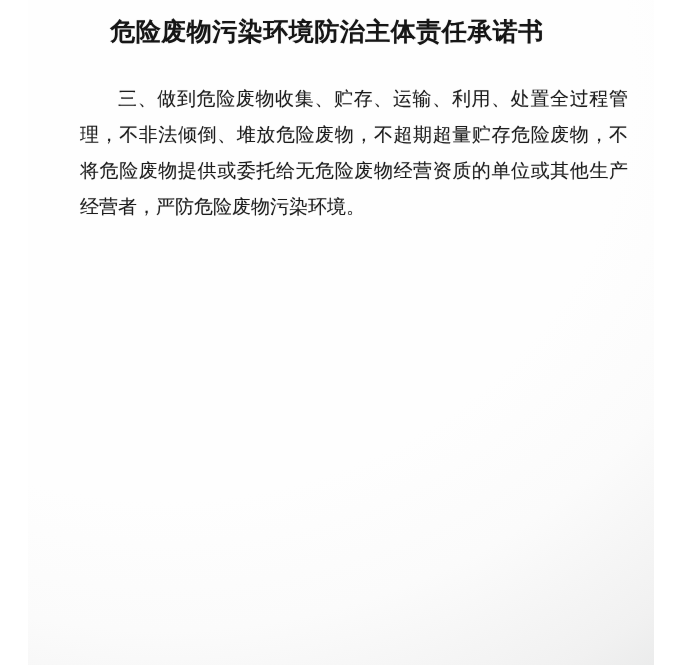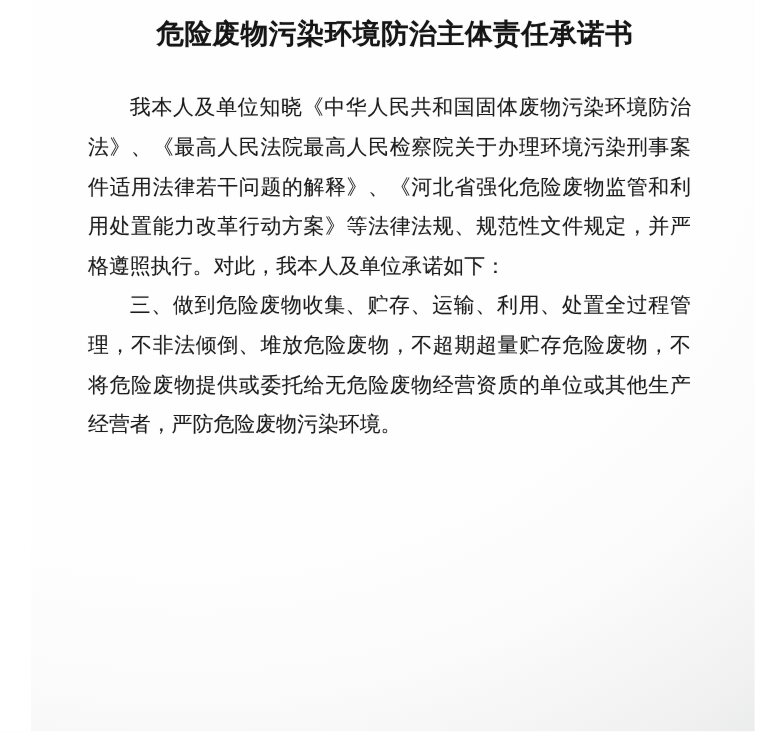--- a/index.html
+++ b/index.html
@@ -15,21 +15,20 @@
   .page {
     position: relative;
     width: 654px;
     height: 665px;
     
     background:
       linear-gradient(90deg, #ffffff 0 28px, rgba(255,255,255,0) 28px),
       radial-gradient(130% 115% at 25% 12%, #fefefe 55%, #fbfbfb 72%, #f1f1f1 90%, #e7e8e8 100%);
     font-family: "Liberation Serif", "DejaVu Serif", serif;
     color: #1d1d1d;
-    padding-left: 32px;
   }
   .doc-title {
     margin: 0;
     padding-top: 15px;
     text-align: center;
     font-size: 25px;
     line-height: 34px;
     font-weight: 700;
     letter-spacing: 0.5px;
     color: #161616;
@@ -54,16 +53,15 @@
     word-break: break-all;
   }
 </style>
 </head>
 <body>
 
 <div class="page">
   <h1 class="doc-title">危险废物污染环境防治主体责任承诺书</h1>
 
   <div class="doc-body">
-    <p>我本人及单位知晓《中华人民共和国固体废物污染环境防治法》、《最高人民法院最高人民检察院关于办理环境污染刑事案件适用法律若干问题的解释》、《河北省强化危险废物监管和利用处置能力改革行动方案》等法律法规、规范性文件规定，并严格遵照执行。对此，我本人及单位承诺如下：</p>
     <p>三、做到危险废物收集、贮存、运输、利用、处置全过程管理，不非法倾倒、堆放危险废物，不超期超量贮存危险废物，不将危险废物提供或委托给无危险废物经营资质的单位或其他生产经营者，严防危险废物污染环境。</p>
   </div>
 </div>
 
 </body></html>

